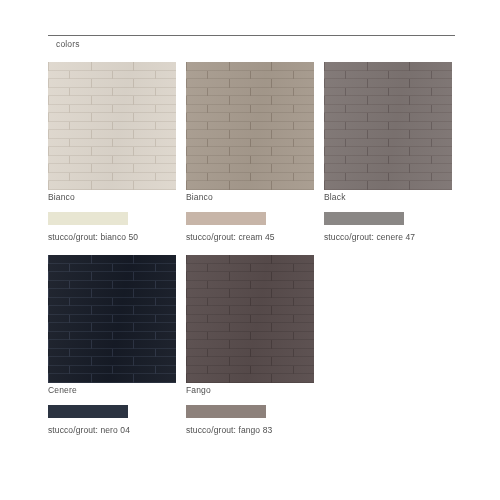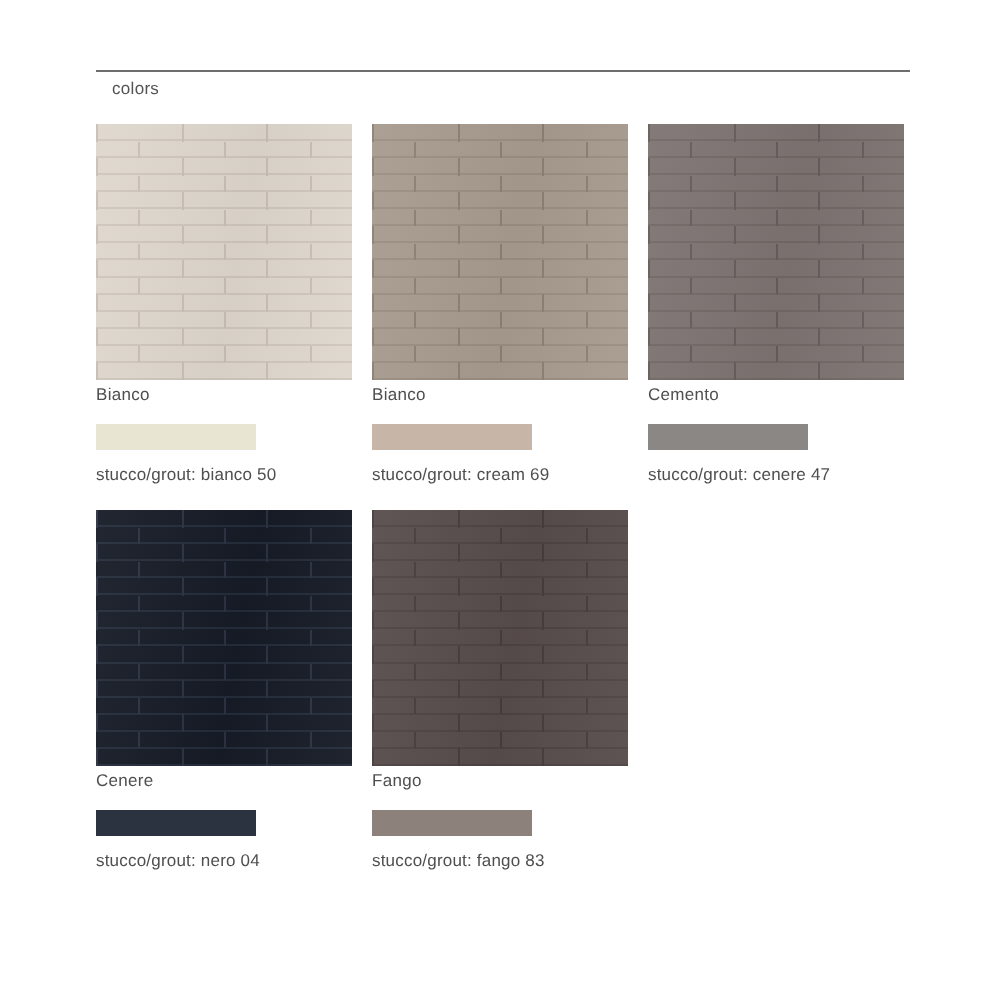--- a/index.html
+++ b/index.html
@@ -311,21 +311,21 @@
           </div>
           <div class="brickrow" style="top: 127.95px;">
             <div class="vj" style="left: 21.35px; background: rgb(141, 128, 115);"></div>
             <div class="vj" style="left: 64.05px; background: rgb(141, 128, 115);"></div>
             <div class="vj" style="left: 106.75px; background: rgb(141, 128, 115);"></div>
           </div>
           <div class="shade"></div>
         </div>
       <div class="tile-name">Bianco</div>
       <div class="grout-swatch" style="background: rgb(199, 181, 168);"></div>
-      <div class="grout-label">stucco/grout: cream 69</div>
+      <div class="grout-label">stucco/grout: cream 45</div>
     </div>
 
     <div class="card r0 c2">
       <div class="tile">
           <div class="base" style="background: rgb(125, 116, 114);"></div>
           <div class="hlines" style="background: repeating-linear-gradient(rgb(125, 116, 114) 0px, rgb(125, 116, 114) 7.53px, rgb(114, 104, 102) 7.53px, rgb(114, 104, 102) 8.53px);"></div>
           <div class="brickrow" style="top: 0px;">
             <div class="vj" style="left: 0px; background: rgb(102, 92, 91);"></div>
             <div class="vj" style="left: 42.7px; background: rgb(102, 92, 91);"></div>
             <div class="vj" style="left: 85.4px; background: rgb(102, 92, 91);"></div>
@@ -400,21 +400,21 @@
             <div class="vj" style="left: 42.7px; background: rgb(102, 92, 91);"></div>
             <div class="vj" style="left: 85.4px; background: rgb(102, 92, 91);"></div>
           </div>
           <div class="brickrow" style="top: 127.95px;">
             <div class="vj" style="left: 21.35px; background: rgb(102, 92, 91);"></div>
             <div class="vj" style="left: 64.05px; background: rgb(102, 92, 91);"></div>
             <div class="vj" style="left: 106.75px; background: rgb(102, 92, 91);"></div>
           </div>
           <div class="shade"></div>
         </div>
-      <div class="tile-name">Cemento</div>
+      <div class="tile-name">Black</div>
       <div class="grout-swatch" style="background: rgb(138, 135, 133);"></div>
       <div class="grout-label">stucco/grout: cenere 47</div>
     </div>
 
     <div class="card r1 c0">
       <div class="tile">
           <div class="base" style="background: rgb(22, 27, 38);"></div>
           <div class="hlines" style="background: repeating-linear-gradient(rgb(22, 27, 38) 0px, rgb(22, 27, 38) 7.53px, rgb(37, 44, 58) 7.53px, rgb(37, 44, 58) 8.53px);"></div>
           <div class="brickrow" style="top: 0px;">
             <div class="vj" style="left: 0px; background: rgb(43, 50, 66);"></div>

